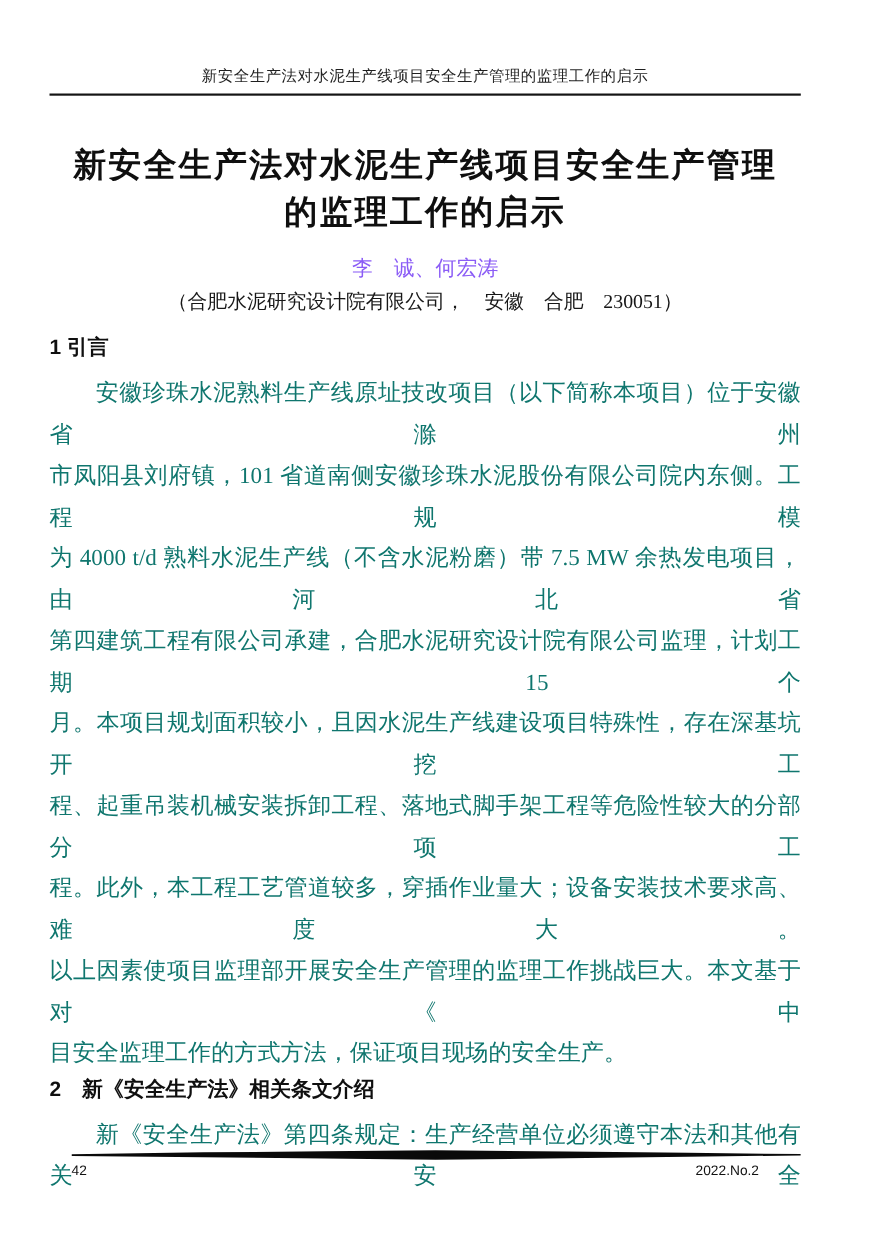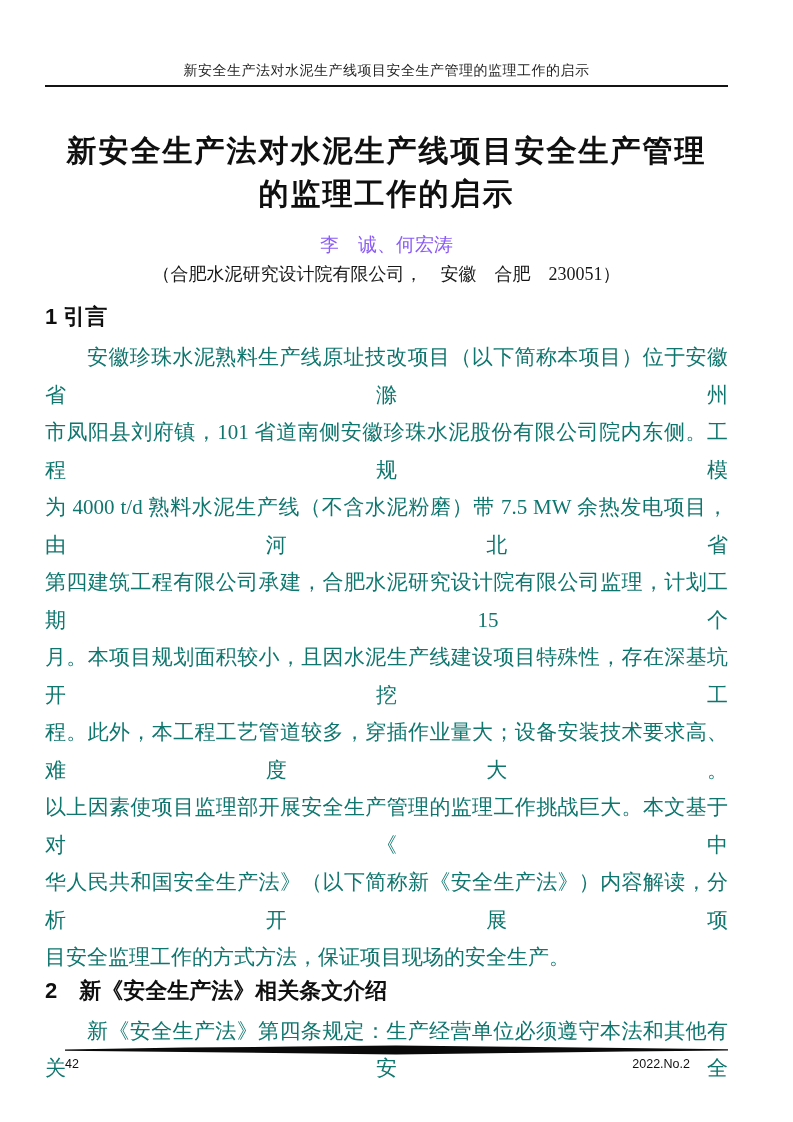--- a/index.html
+++ b/index.html
@@ -47,21 +47,21 @@
   .affiliation {
     margin-top: 4px;
     text-align: center;
     font-size: 18px;
     line-height: 26px;
     color: #171717;
   }
   .section-heading {
     font-family: "Liberation Sans", "DejaVu Sans", sans-serif;
     font-weight: bold;
-    font-size: 22px;
+    font-size: 19px;
     line-height: 28px;
     color: #0f0f0f;
   }
   #sec1-heading { margin-top: 16px; }
   #sec2-heading { margin-top: 0; }
   .para {
     font-size: 21px;
     line-height: 37.5px;
     color: #0f766e;
   }
@@ -114,23 +114,23 @@
   <div class="affiliation">（合肥水泥研究设计院有限公司，　安徽　合肥　230051）</div>
 
   <div class="section-heading" id="sec1-heading">1 引言</div>
 
   <div class="para" id="para-1">
       <div class="tline">安徽珍珠水泥熟料生产线原址技改项目（以下简称本项目）位于安徽省滁州</div>
       <div class="tline">市凤阳县刘府镇，101 省道南侧安徽珍珠水泥股份有限公司院内东侧。工程规模</div>
       <div class="tline">为 4000 t/d 熟料水泥生产线（不含水泥粉磨）带 7.5 MW 余热发电项目，由河北省</div>
       <div class="tline">第四建筑工程有限公司承建，合肥水泥研究设计院有限公司监理，计划工期 15 个</div>
       <div class="tline">月。本项目规划面积较小，且因水泥生产线建设项目特殊性，存在深基坑开挖工</div>
+      <div class="tline">程、起重吊装机械安装拆卸工程、落地式脚手架工程等危险性较大的分部分项工</div>
       <div class="tline">程。此外，本工程工艺管道较多，穿插作业量大；设备安装技术要求高、难度大。</div>
       <div class="tline">以上因素使项目监理部开展安全生产管理的监理工作挑战巨大。本文基于对《中</div>
-      <div class="tline">华人民共和国安全生产法》（以下简称新《安全生产法》）内容解读，分析开展项</div>
       <div class="tline last">目安全监理工作的方式方法，保证项目现场的安全生产。</div>
     </div>
 
   <div class="section-heading" id="sec2-heading">2　新《安全生产法》相关条文介绍</div>
 
   <div class="para" id="para-2">
       <div class="tline">新《安全生产法》第四条规定：生产经营单位必须遵守本法和其他有关安全</div>
     </div>
 
   <div class="footer">

